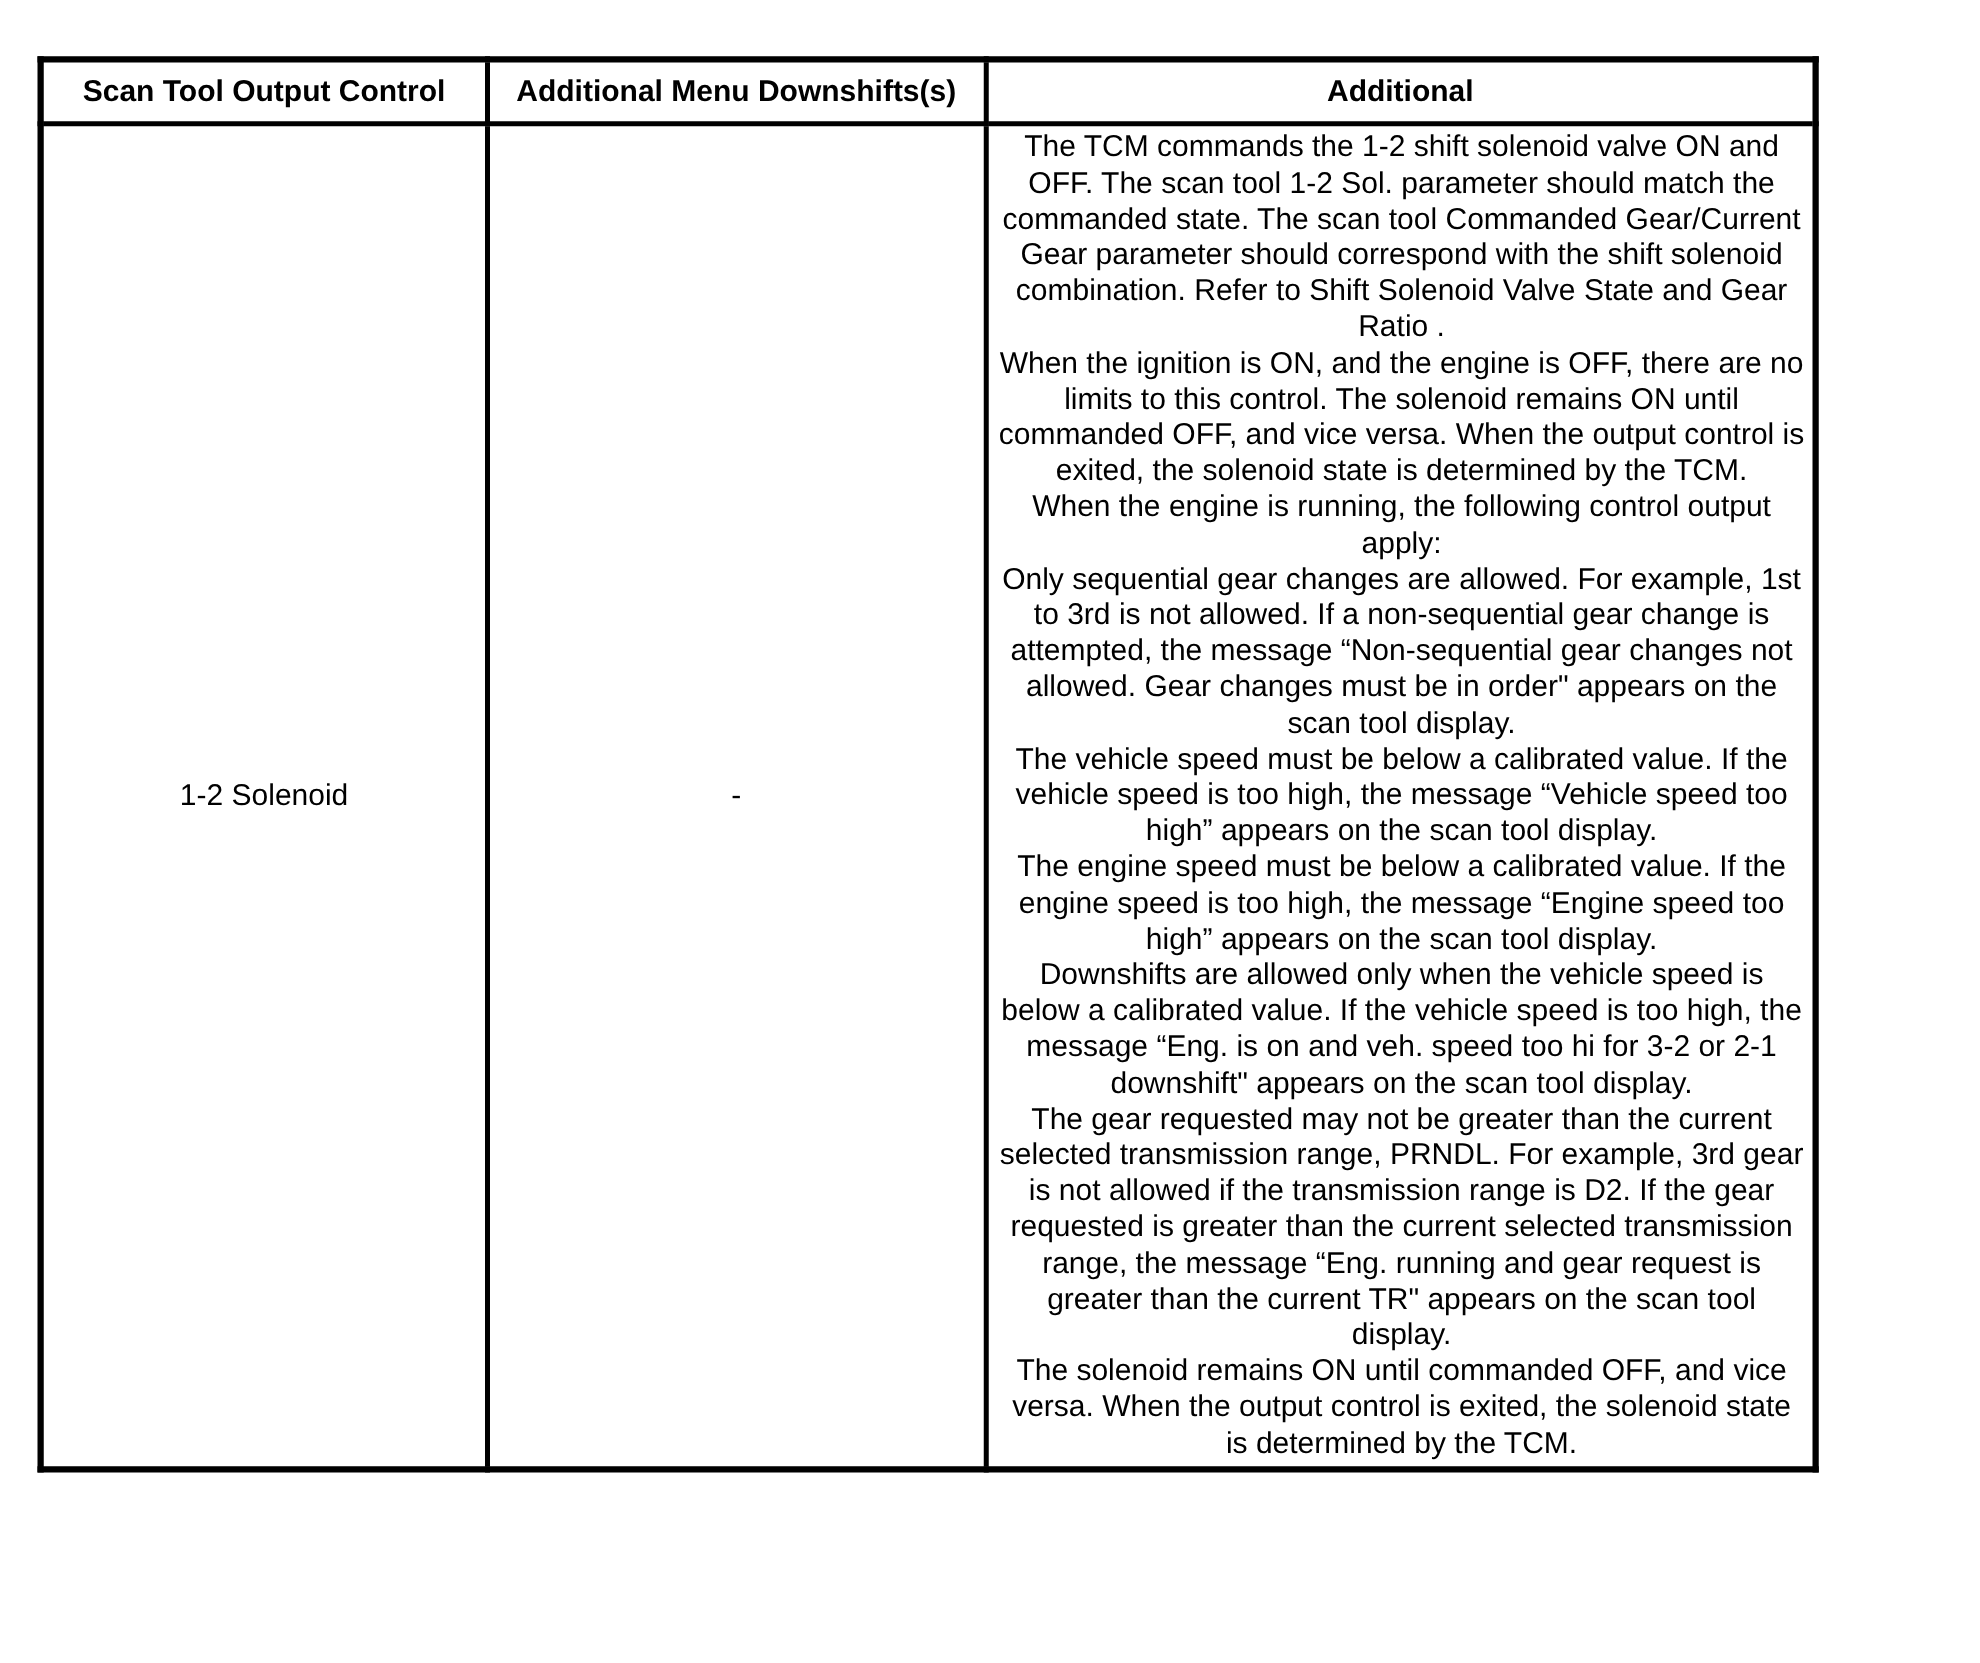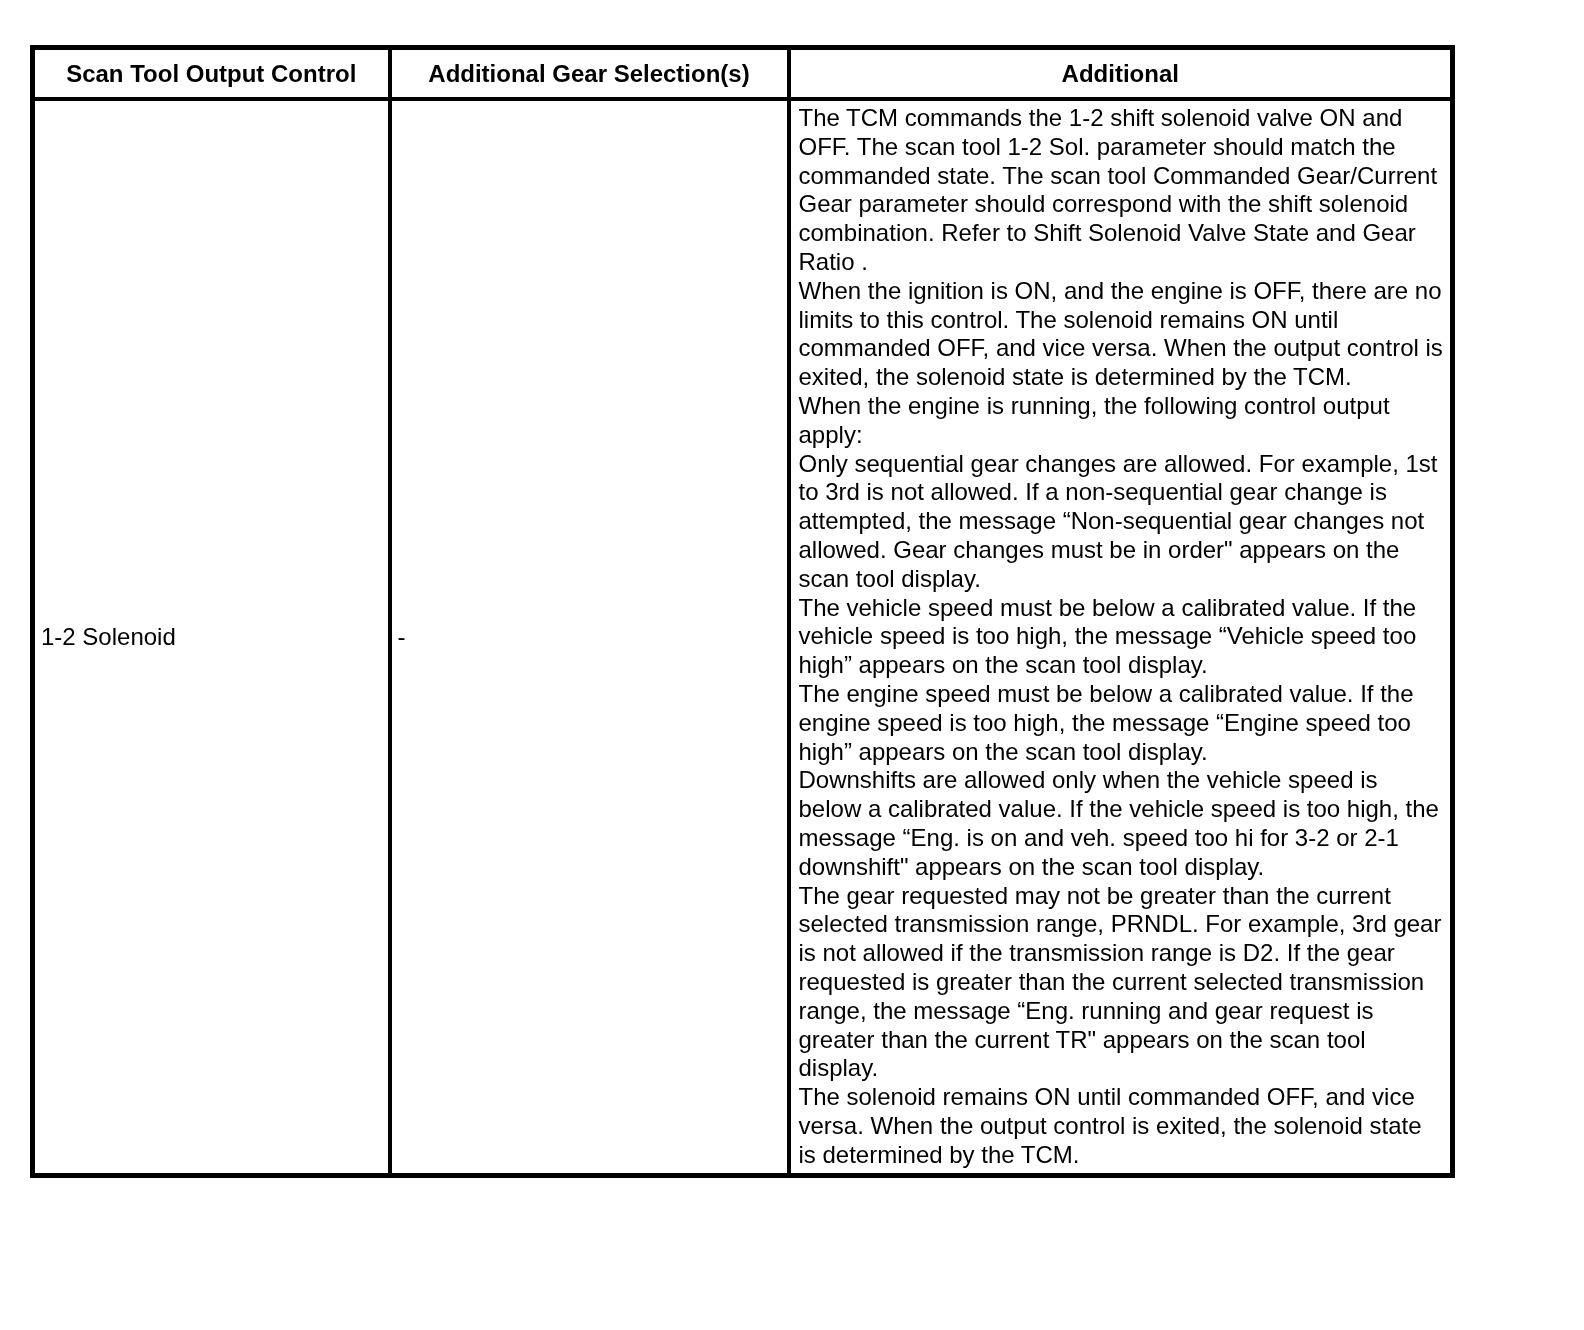--- a/index.html
+++ b/index.html
@@ -40,27 +40,28 @@
     font-weight: bold;
     text-align: center;
     vertical-align: middle;
     padding: 8px 4px;
     height: 31px;
     box-sizing: content-box;
   }
   td.cell-control,
   td.cell-menu {
     font-size: 24px;
+    text-align: center;
     vertical-align: middle;
     padding: 0 6px;
   }
   td.cell-desc {
     font-size: 24px;
     line-height: 28.8px;
-    text-align: left;
+    text-align: center;
     vertical-align: top;
     padding: 3px 6px 4px 8px;
   }
   .para {
     margin: 0;
     padding: 0;
   }
 </style>
 </head>
 <body>
@@ -68,21 +69,21 @@
 <div class="page">
   <table class="scan-table">
     <colgroup>
       <col style="width: 357px;">
       <col style="width: 399px;">
       <col style="width: 664px;">
     </colgroup>
     <thead>
       <tr>
         <th class="hdr">Scan Tool Output Control</th>
-        <th class="hdr">Additional Gear Selection(s)</th>
+        <th class="hdr">Additional Menu Downshifts(s)</th>
         <th class="hdr">Additional</th>
       </tr>
     </thead>
     <tbody>
       <tr>
         <td class="cell-control">1-2 Solenoid</td>
         <td class="cell-menu">-</td>
         <td class="cell-desc">
           <div>
               <div class="para">The TCM commands the 1-2 shift solenoid valve ON and OFF. The scan tool 1-2 Sol. parameter should match the commanded state. The scan tool Commanded Gear/Current Gear parameter should correspond with the shift solenoid combination. Refer to Shift Solenoid Valve State and Gear Ratio .</div>

